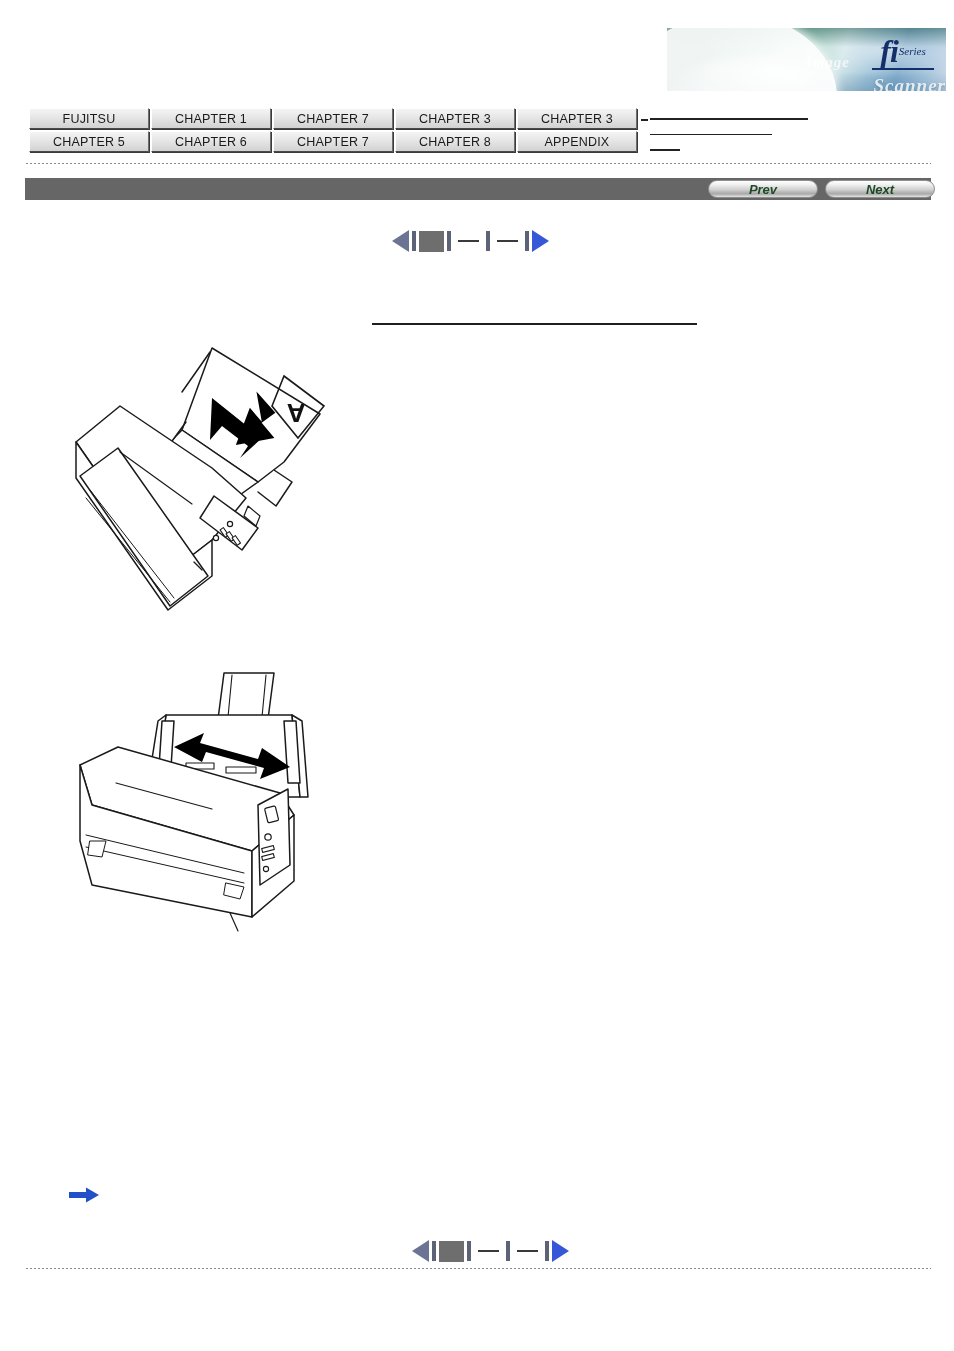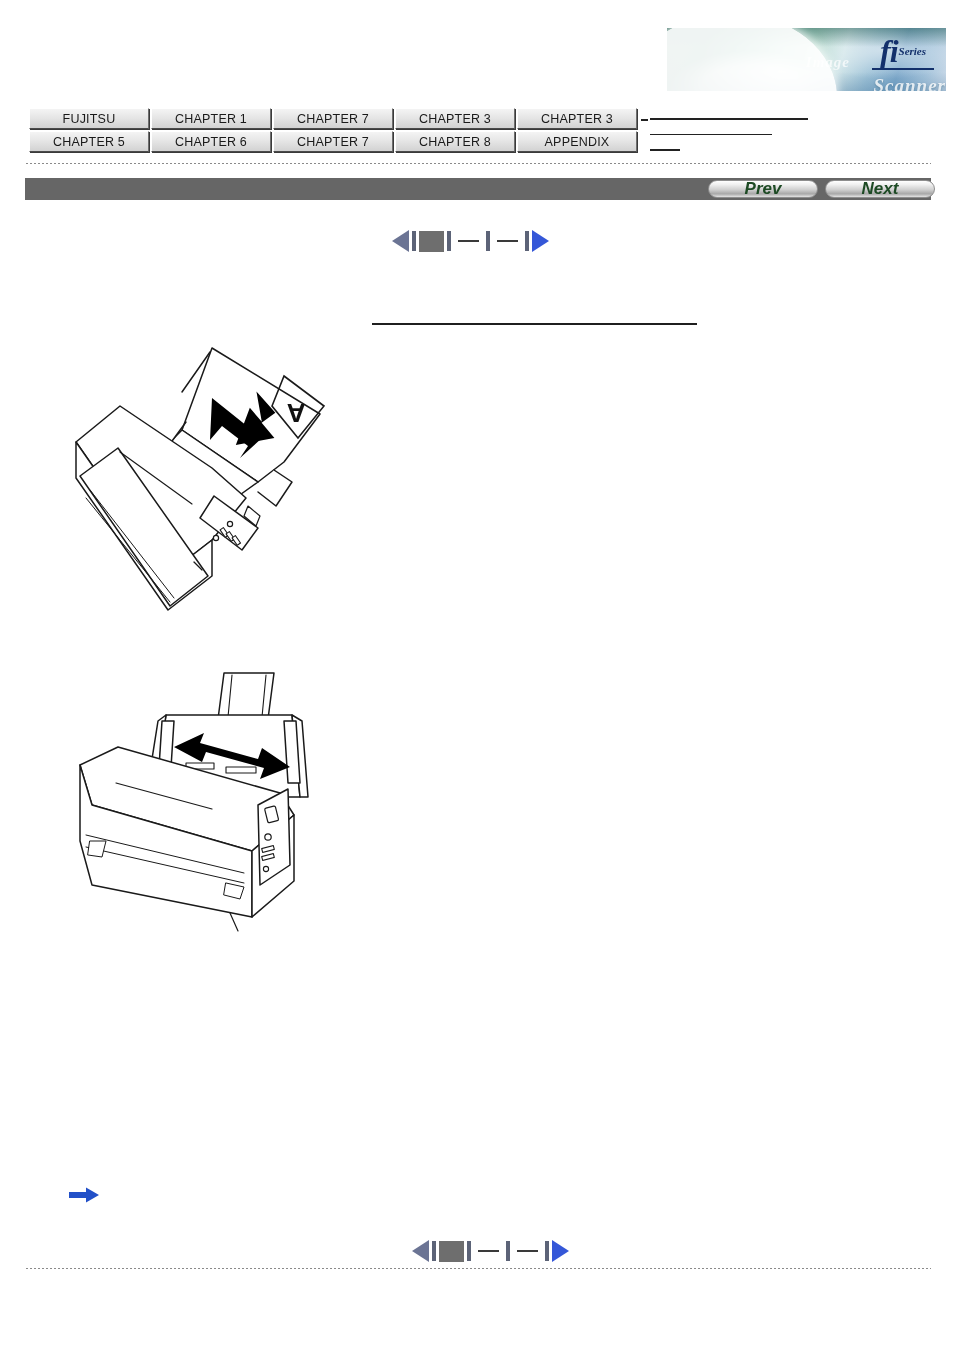--- a/index.html
+++ b/index.html
@@ -96,21 +96,21 @@
     font-family: "Liberation Serif", serif;
     font-style: italic;
     font-weight: bold;
     font-size: 32px;
     letter-spacing: -1px;
     vertical-align: middle;
   }
   .banner .fi-series .series {
     font-family: "Liberation Serif", serif;
     font-style: italic;
-    font-weight: bold;
+    font-weight: normal;
     font-size: 11px;
     vertical-align: middle;
     margin-left: 1px;
   }
   .banner .fi-series .rule {
     width: 62px;
     height: 2px;
     background: #13306b;
     margin-top: 1px;
     margin-left: auto;
@@ -225,21 +225,21 @@
     height: 18px;
     border-radius: 9px;
     background: linear-gradient(180deg, #ffffff 0%, #f0f0f0 22%, #cfcfcf 55%, #a8a8a8 80%, #e4e4e4 100%);
     border: 1px solid #8e8e8e;
     display: flex;
     align-items: center;
     justify-content: center;
     font-family: "Liberation Sans", sans-serif;
     font-style: italic;
     font-weight: bold;
-    font-size: 17px;
+    font-size: 13px;
     color: #1d4a24;
     cursor: pointer;
     box-sizing: border-box;
   }
   .btn-prev { left: 683px; }
   .btn-next { left: 800px; }
 
   
   .pagenav {
     position: absolute;

